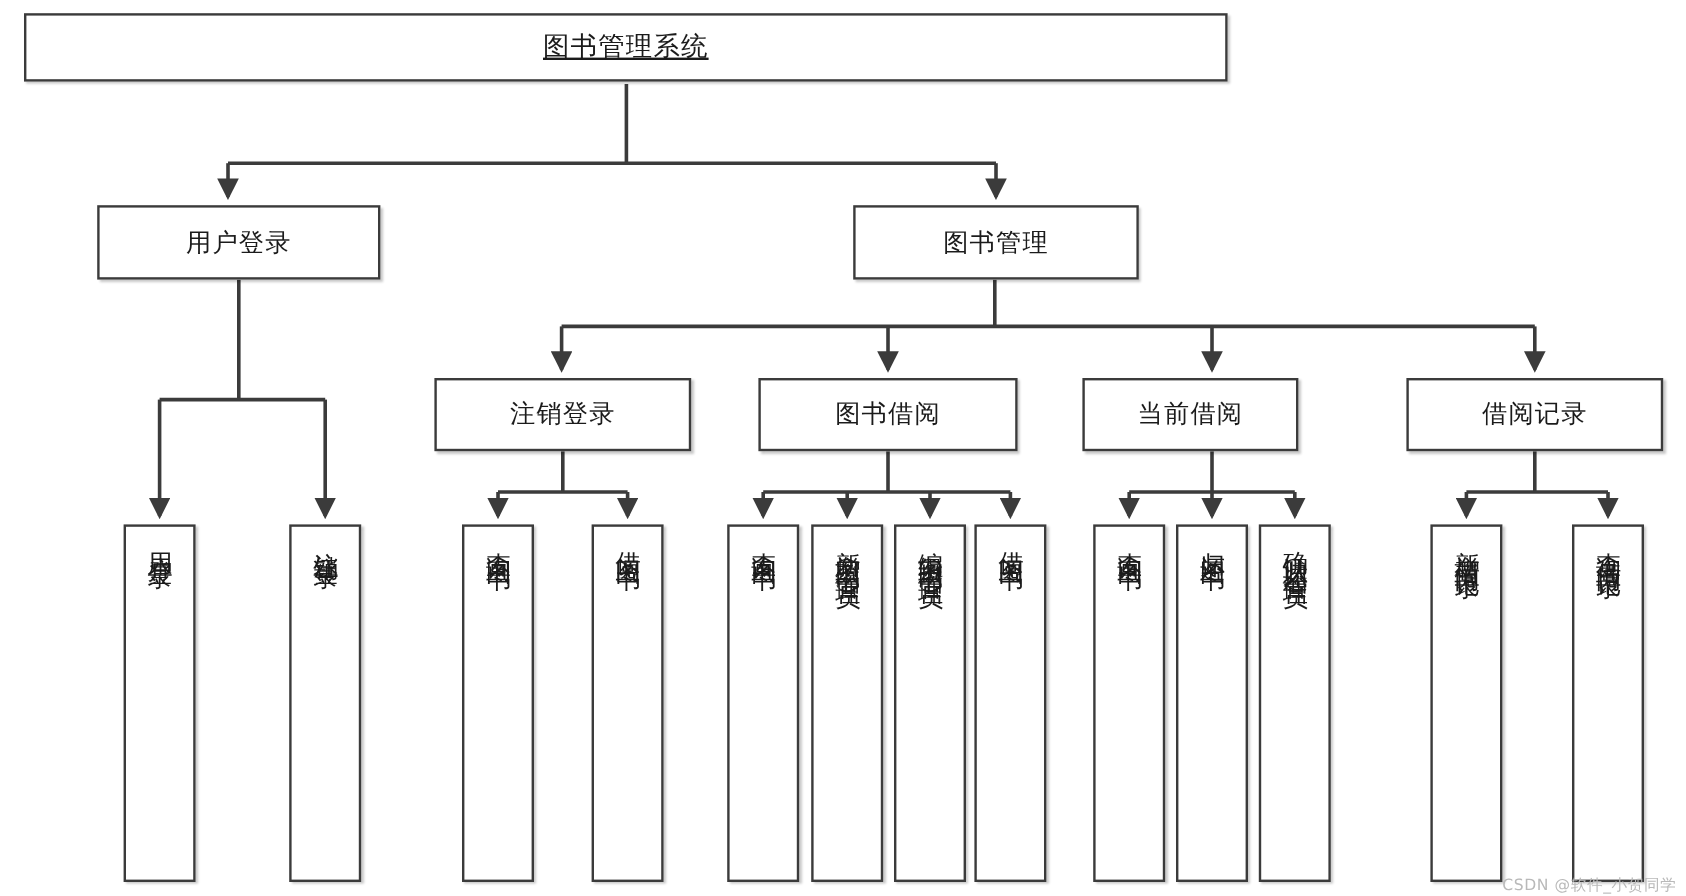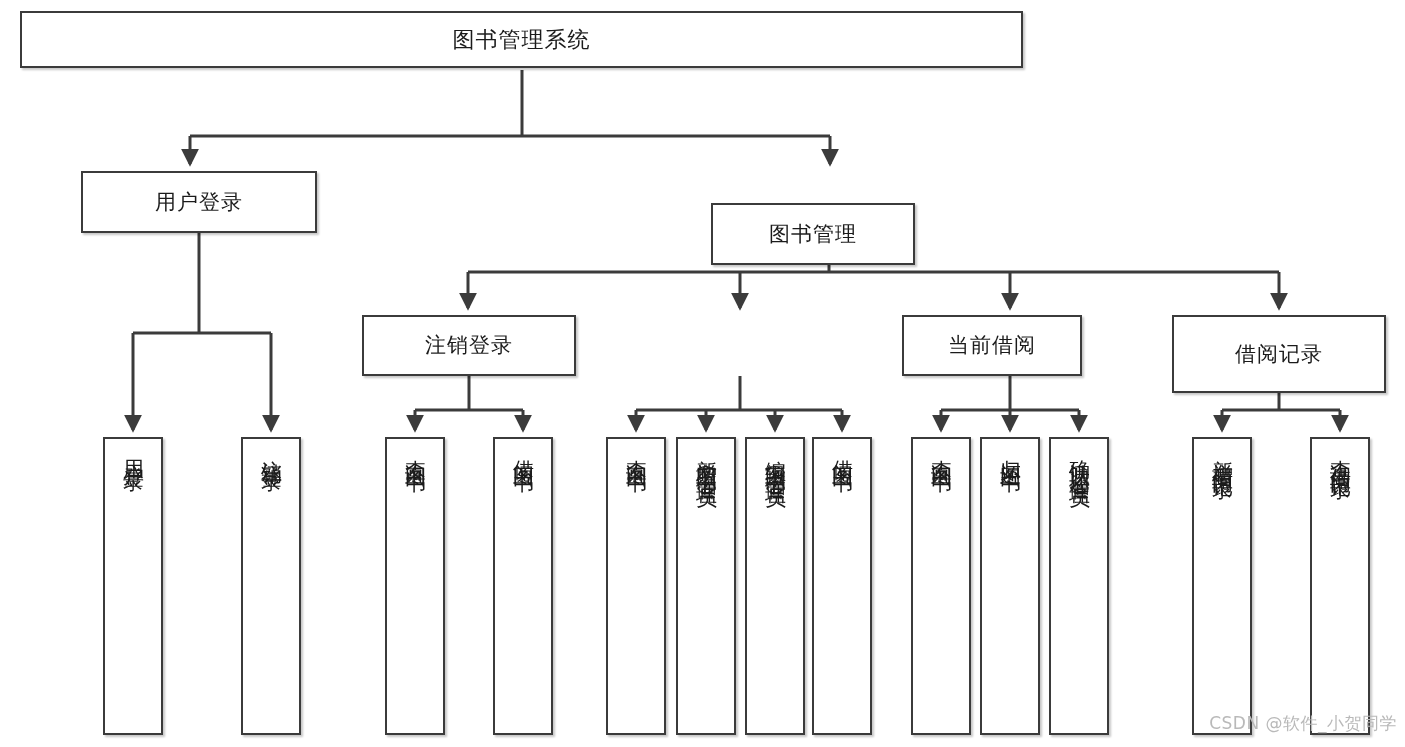--- a/index.html
+++ b/index.html
@@ -60,22 +60,22 @@
     text-orientation: upright;
     font-size: 21px;
     letter-spacing: 4px;
     line-height: 1;
     white-space: nowrap;
     max-height: 290px;
   }
   .watermark {
     position: absolute;
     right: 8px;
-    bottom: 12px;
-    font-size: 17px;
+    bottom: 0;
+    font-size: 13px;
     color: #b9b9b9;
     white-space: nowrap;
     letter-spacing: 0.5px;
   }
 </style>
 </head>
 <body>
 
 <div id="stage">
 
@@ -124,38 +124,41 @@
       <path d="M 1010,410 L 1010,430" marker-end="url(#arrow)"></path>
       <path d="M 1079,410 L 1079,430" marker-end="url(#arrow)"></path>
 
       <path d="M 1279,376 L 1279,410"></path>
       <path d="M 1222,410 L 1340,410"></path>
       <path d="M 1222,410 L 1222,430" marker-end="url(#arrow)"></path>
       <path d="M 1340,410 L 1340,430" marker-end="url(#arrow)"></path>
     </g>
   </svg>
 
-  <div class="node root horiz" style="left:20px; top:11px; width:1003px; height:57px;">
+  <div class="node root horiz" style="left:20px; top:11px; width:1003px; height:57px;text-decoration:underline;">
     <span class="label">图书管理系统</span>
   </div>
 
   <div class="node horiz" style="left:81px; top:171px; width:236px; height:62px;">
     <span class="label">用户登录</span>
   </div>
-  <div class="node horiz" style="left:711px; top:171px; width:204px; height:62px;margin-top:32px;">
+  <div class="node horiz" style="left:711px; top:171px; width:238px; height:62px;">
     <span class="label">图书管理</span>
   </div>
 
   <div class="node horiz" style="left:362px; top:315px; width:214px; height:61px;">
     <span class="label">注销登录</span>
   </div>
+  <div class="node horiz" style="left:632px; top:315px; width:216px; height:61px;">
+    <span class="label">图书借阅</span>
+  </div>
   <div class="node horiz" style="left:902px; top:315px; width:180px; height:61px;">
     <span class="label">当前借阅</span>
   </div>
-  <div class="node horiz" style="left:1172px; top:315px; width:214px; height:78px;">
+  <div class="node horiz" style="left:1172px; top:315px; width:214px; height:61px;">
     <span class="label">借阅记录</span>
   </div>
 
   <div class="node vert" style="left:103px; top:437px; width:60px; height:298px;">
     <span class="label">用户登录</span>
   </div>
   <div class="node vert" style="left:241px; top:437px; width:60px; height:298px;">
     <span class="label">注销登录</span>
   </div>
 

